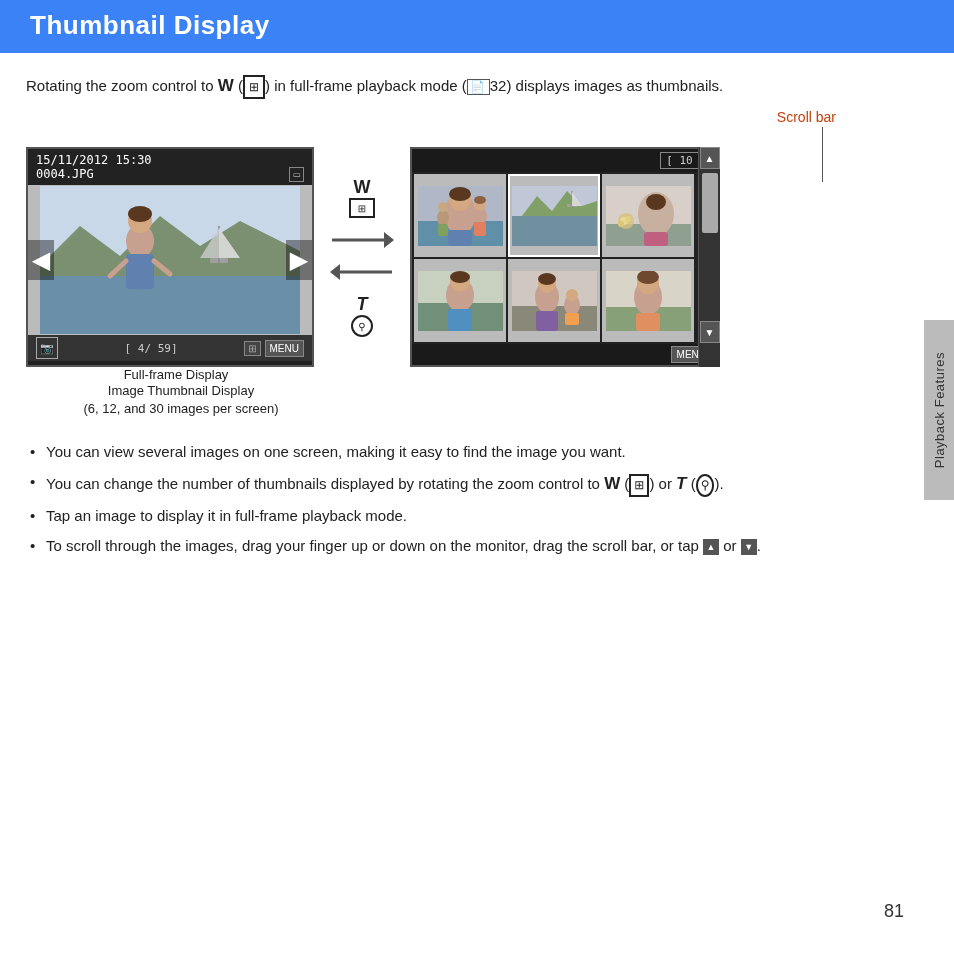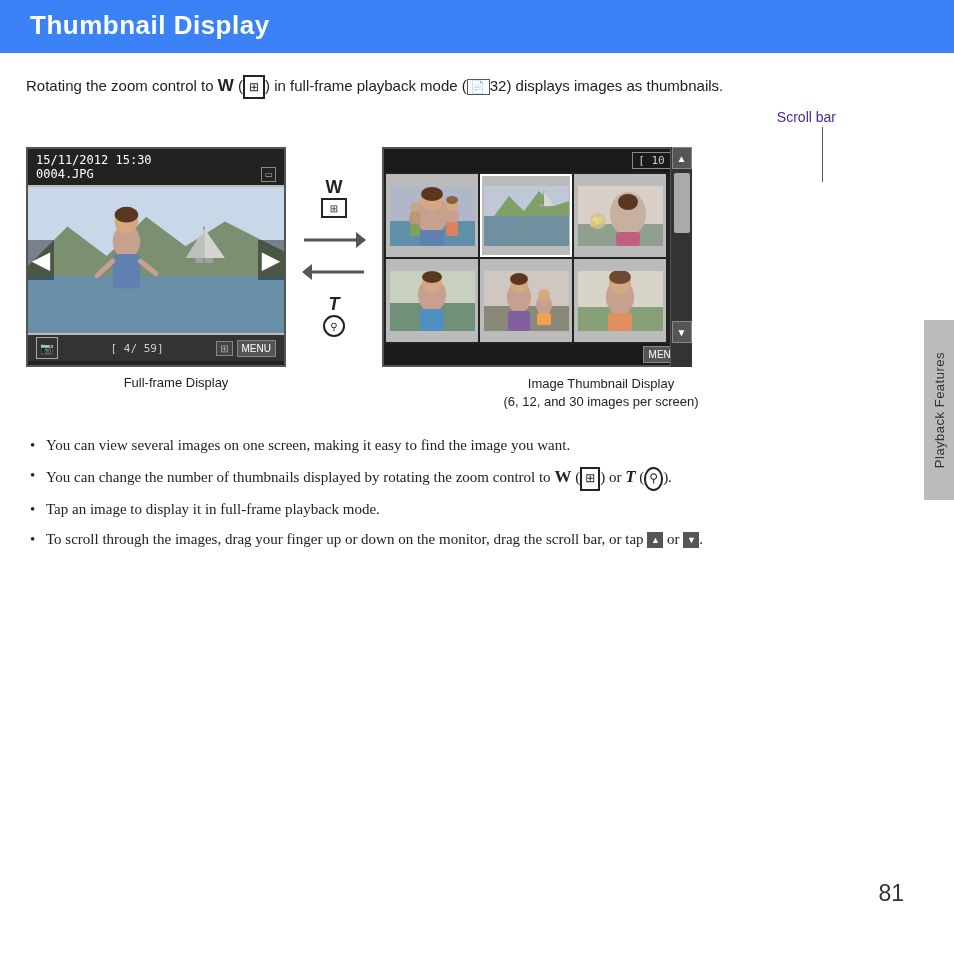--- a/index.html
+++ b/index.html
@@ -51,21 +51,21 @@
     }
 
     .diagram-row {
       display: flex;
       align-items: center;
       margin-top: 28px;
     }
 
     
     .full-frame {
-      width: 260px;
+      width: 288px;
       height: 220px;
       background: #222;
       border: 2px solid #555;
       position: relative;
       flex-shrink: 0;
     }
 
     .full-frame-header {
       color: #fff;
       font-size: 12px;
@@ -344,21 +344,21 @@
       color: #fff;
       font-size: 10px;
       cursor: pointer;
       margin-top: auto;
       margin-bottom: 24px;
     }
 
     
     .captions-row {
       display: flex;
-      margin-top: 8px;
+      flex-direction: column;
     }
     .caption-full {
       width: 300px;
       text-align: center;
       font-size: 13px;
     }
     .caption-gap {
       flex: 1;
     }
     .caption-thumb {
@@ -367,21 +367,20 @@
       font-size: 13px;
       line-height: 1.4;
     }
 
     
     .bullets {
       margin-top: 14px;
       padding-left: 0;
       list-style: none;
       max-width: 840px;
-      font-family: Liberation Serif, serif;
     }
     .bullets li {
       font-size: 15px;
       line-height: 1.6;
       padding-left: 20px;
       position: relative;
       margin-bottom: 6px;
     }
     .bullets li::before {
       content: '•';
@@ -406,23 +405,23 @@
       color: #333;
       writing-mode: vertical-rl;
       transform: rotate(180deg);
       white-space: nowrap;
       letter-spacing: 0.5px;
     }
 
     
     .page-number {
       position: absolute;
-      bottom: 47px;
+      bottom: 32px;
       right: 50px;
-      font-size: 23px;
+      font-size: 18px;
       color: #333;
       text-align: center;
     }
 
     
     .inline-arrow-up {
       display: inline-block;
       width: 16px;
       height: 16px;
       background: #555;
@@ -453,21 +452,21 @@
 
 <div class="content">
 
   <div class="intro-text">
     <span>Rotating the zoom control to </span><span class="bold-w">W</span> (<span style="border:2px solid #222;padding:1px 4px;font-size:12px;display:inline-block;vertical-align:middle;">⊞</span>)<span> in full-frame playback mode (</span><span style="border:1px solid #555;padding:0 3px;font-size:12px;vertical-align:middle;">📄</span><span>32</span><span>) displays images as thumbnails.</span>
   </div>
 
   <div class="diagram-area">
 
     <div style="position:relative;width:100%;height:0;">
-      <div style="position:absolute;right:88px;top:-10px;font-size:14px;color:#4c1d95;">Scroll bar</div>
+      <div style="position:absolute;right:88px;top:-10px;font-size:14px;color:#c2410c;">Scroll bar</div>
       <div style="position:absolute;right:101px;top:8px;width:1px;height:55px;background:#555;"></div>
     </div>
 
     <div class="diagram-row">
 
       <div class="full-frame">
         <div class="full-frame-header">
           <span>15/11/2012 15:30</span><br>
           <span>0004.JPG</span>
           <span style="float:right;color:#aaa;font-size:11px;border:1px solid #888;padding:0 3px;">▭</span>

